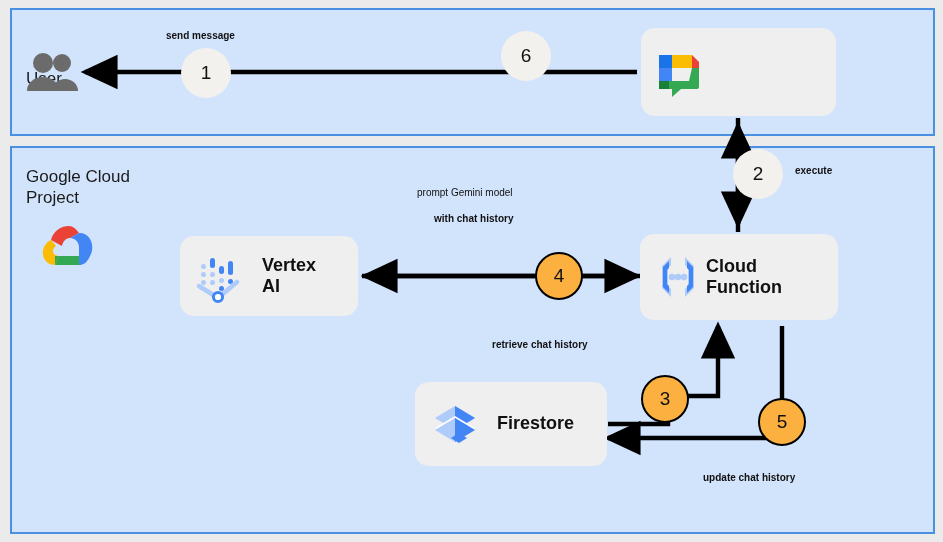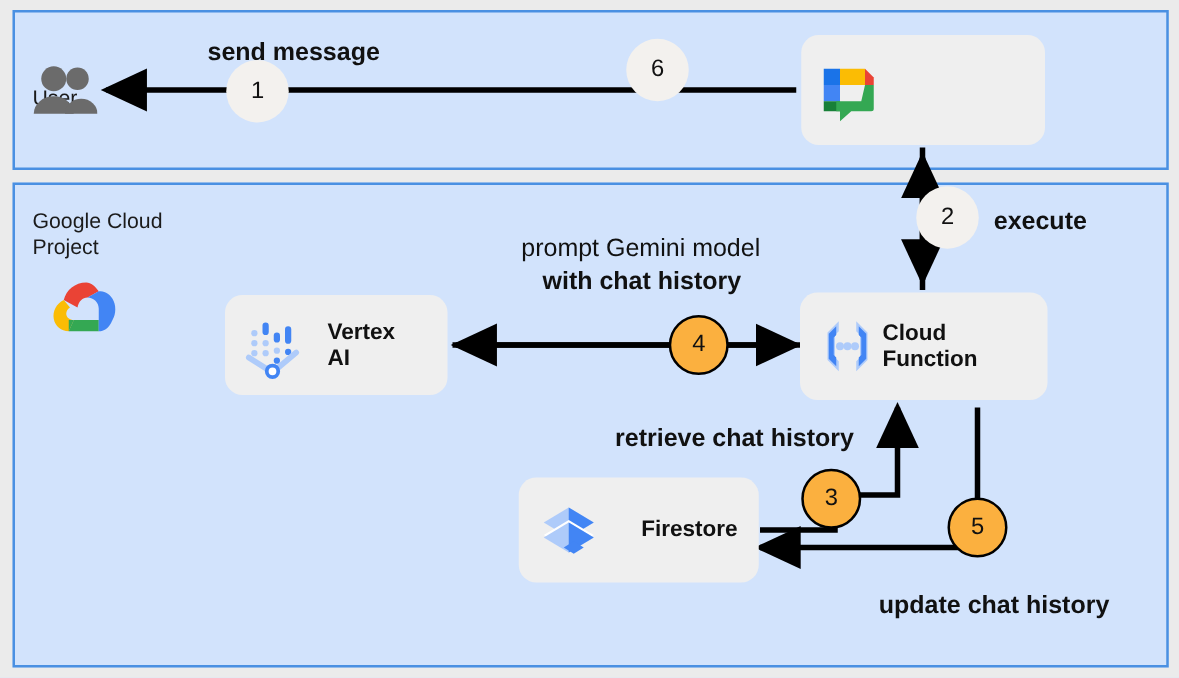--- a/index.html
+++ b/index.html
@@ -54,21 +54,21 @@
   .node-label {
     font-size: 18px;
     font-weight: bold;
     color: #111;
     line-height: 1.18;
     white-space: pre-line;
   }
 
   .edge-label {
     position: absolute;
-    font-size: 20px;
+    font-size: 10px;
     color: #111;
     line-height: 1.3;
     white-space: pre-line;
   }
   .edge-label.bold { font-weight: bold; }
 
   .badge {
     position: absolute;
     border-radius: 50%;
     display: flex;
@@ -201,21 +201,21 @@
     <div class="node-icon">
       <svg viewBox="0 0 52 52" width="52" height="52">
         <path d="M6,20 L26,8 L46,20 L26,32 Z" fill="#aecbfa"></path>
         <path d="M26,8 L46,20 L26,32 Z" fill="#4285f4"></path>
         <path d="M6,30 L26,18 L46,30 L26,42 Z" fill="#fff"></path>
         <path d="M6,32 L26,20 L46,32 L26,44 Z" fill="#aecbfa"></path>
         <path d="M26,20 L46,32 L26,44 Z" fill="#4285f4"></path>
         <path d="M22,40 L30,35 L38,40 L30,45 Z" fill="#4285f4"></path>
       </svg>
     </div>
-    <div class="node-label" style="margin-left:32px;">Firestore</div>
+    <div class="node-label" style="margin-left:16px;">Firestore</div>
   </div>
 
   <div class="edge-label bold" style="left:166px; top:29px;">send message</div>
 
 
   <div class="edge-label bold" style="left:795px; top:164px;">execute</div>
 
   <div class="edge-label" style="left:417px; top:186px;">prompt Gemini model</div>
 
   <div class="edge-label bold" style="left:434px; top:212px;">with chat history</div>

